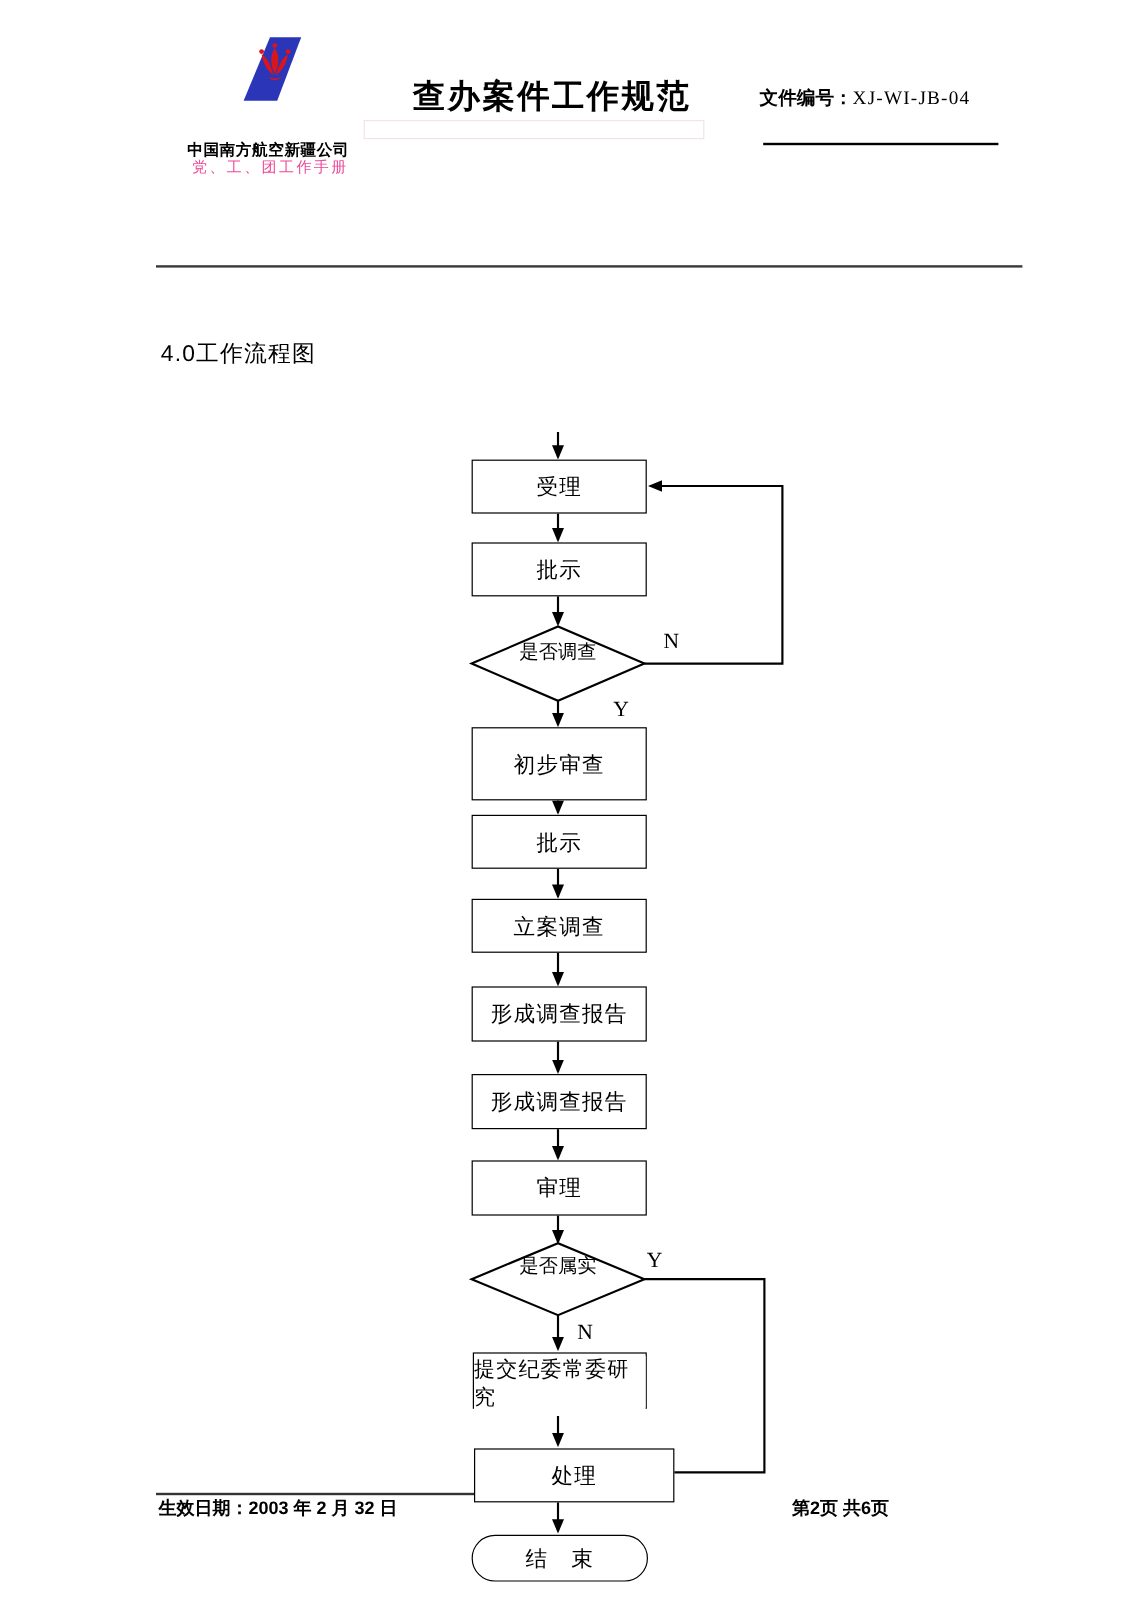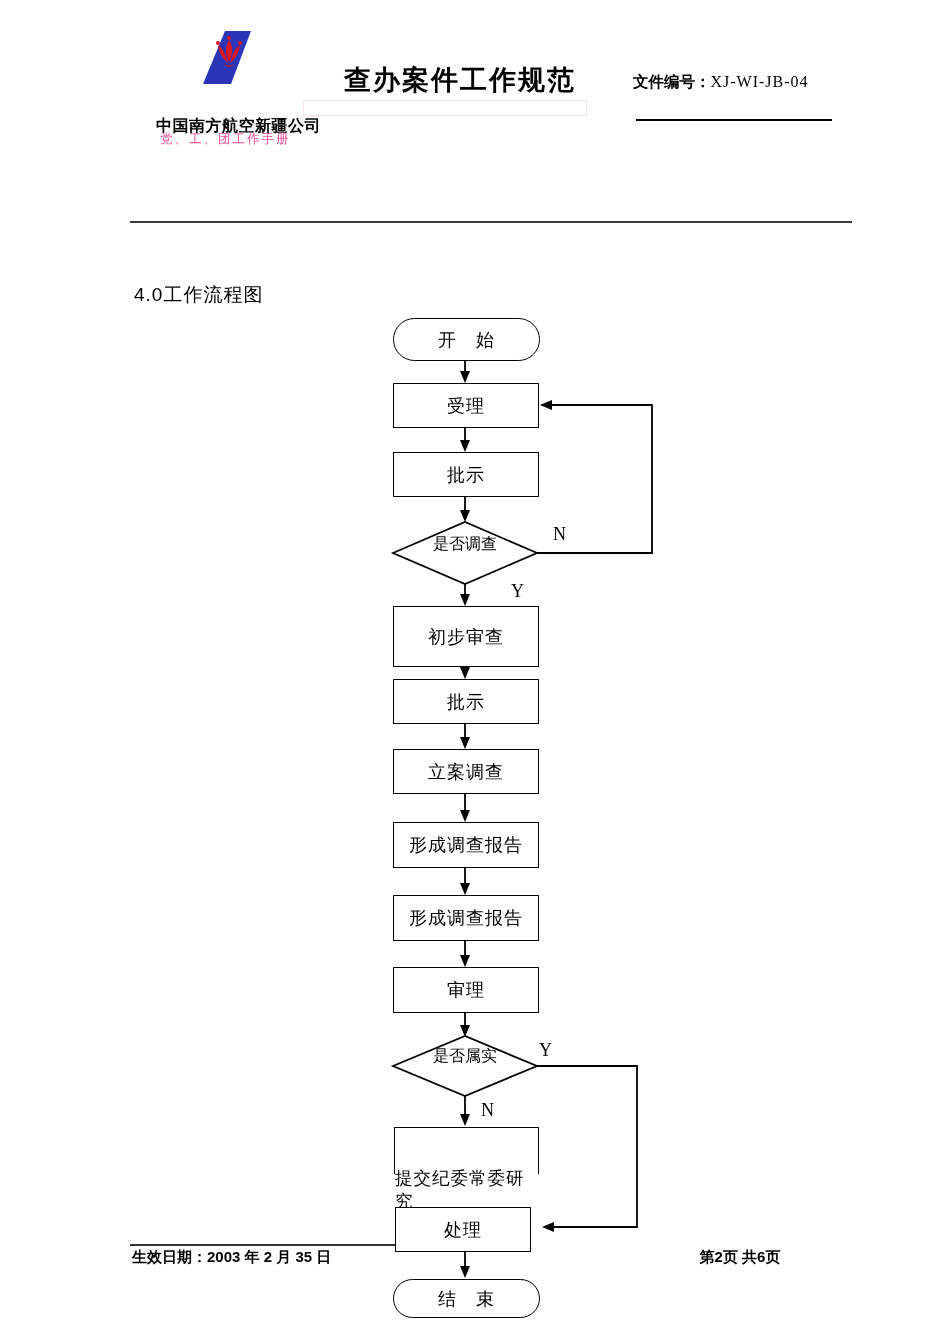--- a/index.html
+++ b/index.html
@@ -6,40 +6,40 @@
   #page{position:relative;width:950px;height:1344px;background:#ffffff;overflow:hidden;
         font-family:"Liberation Sans","DejaVu Sans",sans-serif;color:#000;}
   .abs{position:absolute;}
   
   .title{left:344px;top:62px;font-size:27px;font-weight:bold;letter-spacing:2px;white-space:nowrap;}
   .title-cell-ghost{left:303px;top:100px;width:282px;height:14px;border:1px solid #f3e4e4;}
   .docnum{left:633px;top:72px;font-size:15.5px;white-space:nowrap;}
   .docnum .lbl{font-weight:bold;}
   .docnum .val{font-family:"Liberation Serif","DejaVu Serif",serif;font-size:16px;letter-spacing:1px;}
   .docnum-underline{left:636px;top:119px;width:196px;height:2px;background:#000;}
-  .company{left:156px;top:116px;font-size:16px;font-weight:bold;letter-spacing:.5px;white-space:nowrap;}
+  .company{left:156px;top:116px;font-size:13px;font-weight:bold;letter-spacing:.5px;white-space:nowrap;}
   .manual{left:160px;top:131px;font-size:12.5px;letter-spacing:2px;color:#ec4899;white-space:nowrap;
           font-family:Liberation Serif, serif;}
   .hr-top{left:130px;top:221px;width:722px;height:2px;background:#3a3a3a;}
   .section-heading{left:134px;top:282px;font-size:19px;font-weight:normal;letter-spacing:1px;white-space:nowrap;}
   
   svg.canvas{left:0;top:0;}
   .node{position:absolute;box-sizing:border-box;border:1.5px solid #000;background:#fff;
         display:flex;align-items:center;justify-content:center;
         font-family:"Liberation Serif","DejaVu Serif",serif;font-size:18px;letter-spacing:1px;}
   .terminator{border-radius:22px;}
   .d-label{position:absolute;width:66px;text-align:center;line-height:19px;font-size:16px;
            font-family:"Liberation Serif","DejaVu Serif",serif;}
   .branch{position:absolute;font-size:18px;font-family:"Liberation Serif","DejaVu Serif",serif;}
   .wrapbox{align-items:flex-start;padding-top:2px;line-height:23px;font-size:17.5px;}
-  .wrapbox span{display:inline;background:#fff;margin-top:37px;}
+  .wrapbox span{display:inline;background:#fff;}
   
   .footer-line{left:130px;top:1244px;width:265px;height:2px;background:#333;}
   .eff-date{left:132px;top:1248px;font-size:15px;font-weight:bold;white-space:nowrap;}
-  .page-info{left:660px;top:1248px;width:160px;text-align:center;font-size:15px;font-weight:600;white-space:nowrap;}
+  .page-info{left:660px;top:1248px;width:160px;text-align:left;font-size:15px;font-weight:600;white-space:nowrap;}
 </style>
 </head>
 <body>
 
 <div id="page">
 
   <svg class="abs" style="left:197px;top:28px;" width="64" height="60" viewBox="0 0 64 60">
     <polygon points="6,56 28,3 54,3 34,56" fill="#2a35b8"></polygon>
     <g fill="#d8161d">
       <path d="M32 12 C28 18 28 26 32 34 C36 26 36 18 32 12 Z"></path>
@@ -87,39 +87,38 @@
       <line x1="465" y1="1096" x2="465" y2="1124" marker-end="url(#arw)"></line>
       <line x1="465" y1="1180" x2="465" y2="1204" marker-end="url(#arw)"></line>
       <line x1="465" y1="1251" x2="465" y2="1276" marker-end="url(#arw)"></line>
       <polyline points="537,553 652,553 652,405 542,405" marker-end="url(#arw)"></polyline>
       <polyline points="537,1066 637,1066 637,1227 544,1227" marker-end="url(#arw)"></polyline>
       <polygon points="393,553 465,522 537,553 465,584" fill="#fff"></polygon>
       <polygon points="393,1066 465,1036 537,1066 465,1096" fill="#fff"></polygon>
     </g>
   </svg>
 
-  <div class="node terminator" style="left:393px;top:318px;width:147px;height:43px;">开　始</div>
   <div class="node" style="left:393px;top:383px;width:146px;height:45px;">受理</div>
   <div class="node" style="left:393px;top:452px;width:146px;height:45px;">批示</div>
   <div class="d-label" style="left:432px;top:534px;">是否调查</div>
   <div class="node" style="left:393px;top:606px;width:146px;height:61px;">初步审查</div>
   <div class="node" style="left:393px;top:679px;width:146px;height:45px;">批示</div>
   <div class="node" style="left:393px;top:749px;width:146px;height:45px;">立案调查</div>
   <div class="node" style="left:393px;top:822px;width:146px;height:46px;">形成调查报告</div>
   <div class="node" style="left:393px;top:895px;width:146px;height:46px;">形成调查报告</div>
   <div class="node" style="left:393px;top:967px;width:146px;height:46px;">审理</div>
   <div class="d-label" style="left:432px;top:1046px;">是否属实</div>
   <div class="node wrapbox" style="left:394px;top:1127px;width:145px;height:47px;">
       <span>提交纪委常委研究</span>
     </div>
-  <div class="node" style="left:395px;top:1207px;width:136px;height:45px;">处理</div>
+  <div class="node" style="left:395px;top:1207px;width:167px;height:45px;">处理</div>
   <div class="node terminator" style="left:393px;top:1279px;width:147px;height:39px;">结　束</div>
 
   <div class="branch" style="left:553px;top:524px;">N</div>
   <div class="branch" style="left:511px;top:581px;">Y</div>
   <div class="branch" style="left:539px;top:1040px;">Y</div>
   <div class="branch" style="left:481px;top:1100px;">N</div>
 
   <div class="abs footer-line"></div>
-  <div class="abs eff-date">生效日期：2003 年 2 月 35 日</div>
+  <div class="abs eff-date">生效日期：2003 年 2 月 32 日</div>
   <div class="abs page-info">第2页 共6页</div>
 
 </div>
 
 </body></html>

